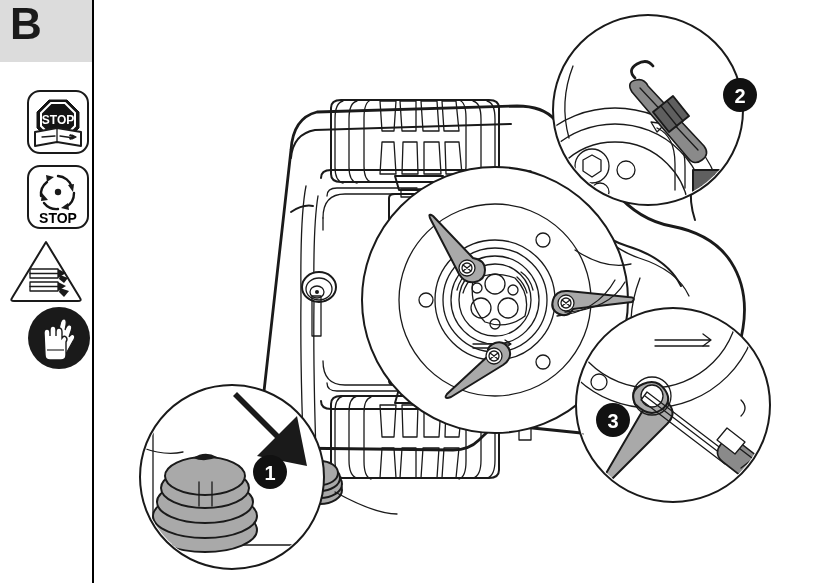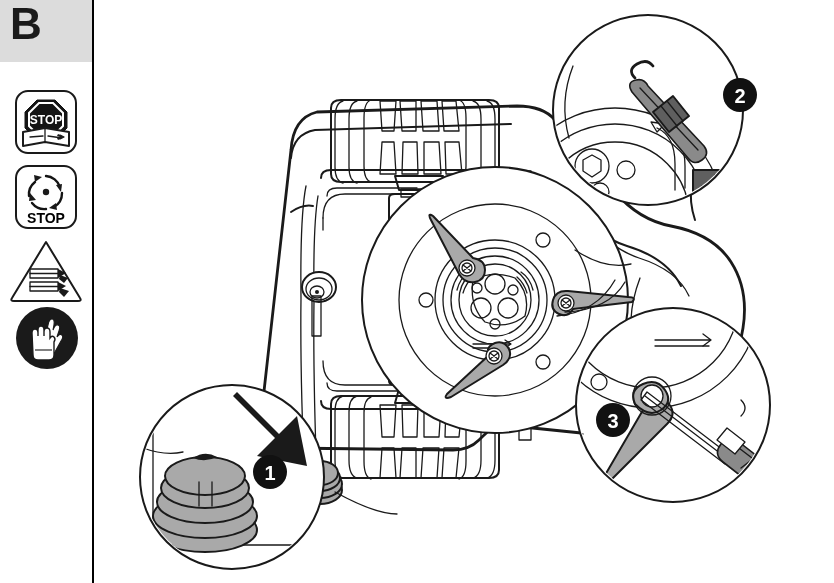--- a/index.html
+++ b/index.html
@@ -49,21 +49,21 @@
   #sidebar-divider {
     position: absolute;
     left: 92px;
     top: 0;
     width: 2px;
     height: 583px;
     background: #000000;
   }
   .pictogram {
     position: absolute;
-    left: 12px;
+    left: 24px;
   }
 
   
   #illustration {
     position: absolute;
     left: 95px;
     top: 0;
     width: 739px;
     height: 583px;
   }

